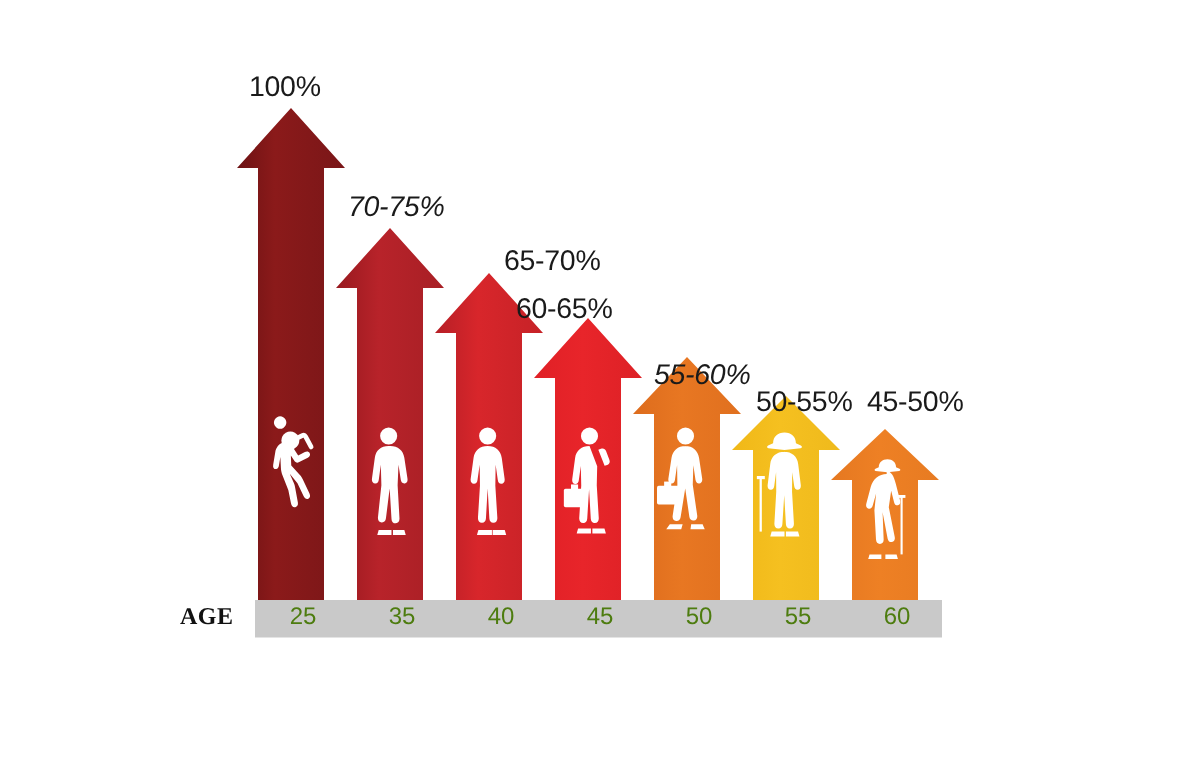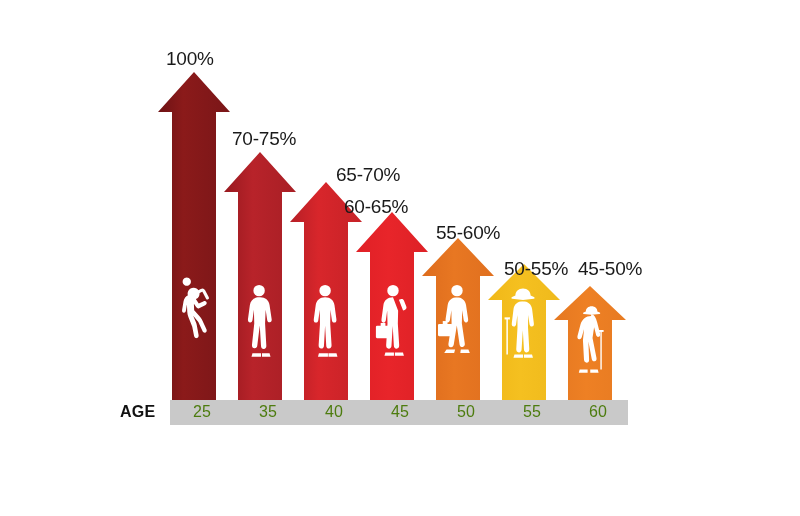--- a/index.html
+++ b/index.html
@@ -46,21 +46,21 @@
     left: 170px;
     top: 400px;
     width: 458px;
     height: 25px;
     background: #c9c9c9;
   }
   .axis-label-age {
     position: absolute;
     left: 120px;
     top: 403px;
-    font-family: Liberation Sans, sans-serif;
+    font-family: Liberation Serif, serif;
     font-size: 16px;
     font-weight: bold;
     color: #111111;
     letter-spacing: 0.3px;
   }
   .axis-tick {
     position: absolute;
     top: 403px;
     font-family: "Liberation Sans", sans-serif;
     font-size: 16px;
@@ -107,21 +107,21 @@
         </defs>
         <path d="M36 0 L72 40 L58 40 L58 248 L14 248 L14 40 L0 40 Z" fill="url(#g2)"></path>
         <g fill="#ffffff" transform="translate(18,132) scale(0.95)">
           <circle cx="18" cy="7" r="6"></circle>
           <path d="M18 14 c-5.5 0 -9 3.2 -9.7 8.2 l-2 14.6 c-0.3 2.2 0.6 3.5 2.2 3.6 1.5 0.1 2.4 -1 2.6 -2.8 l1.4 -10.4 0.4 14.4 -2.4 22.4 c-0.2 2.2 0.8 3.6 2.6 3.7 1.7 0.1 2.8 -1 3 -2.9 l2.6 -21 1.3 21.4 c0.1 2.1 1.3 3.2 3 3.1 1.7 -0.1 2.7 -1.4 2.6 -3.4 l-1.3 -23.4 0.6 -14.3 1.6 10.6 c0.3 1.8 1.3 2.7 2.8 2.5 1.5 -0.2 2.2 -1.5 1.9 -3.5 l-2.2 -14.6 c-0.8 -5 -4.4 -8.2 -9.9 -8.2 z"></path>
           <path d="M11 73 l9 0 0 3.5 -10 0 z"></path>
           <path d="M21 73 l8 0 1 3.5 -9 0 z"></path>
         </g>
       </svg>
     </div>
-    <div class="pct-label" style="left:232px; top:128px;">70-75%</div>
+    <div class="pct-label" style="left:232px; top:128px;font-style:italic;">70-75%</div>
 
     <div class="arrow-col" style="left:290px; bottom:116px;">
       <svg class="arrow-svg" width="72" height="218" viewBox="0 0 72 218">
         <defs>
           <linearGradient id="g3" x1="0" y1="0" x2="1" y2="0">
             <stop offset="0%" stop-color="#b61f26"></stop>
             <stop offset="40%" stop-color="#D8262B"></stop>
             <stop offset="100%" stop-color="#c62227"></stop>
           </linearGradient>
         </defs>
@@ -172,21 +172,21 @@
         <g fill="#ffffff" transform="translate(16,46) scale(0.95)">
           <circle cx="20" cy="7" r="6"></circle>
           <path d="M20 14 c-5.4 0 -9 3.3 -9.8 8.2 l-2.2 14.6 c-0.3 2.2 0.6 3.5 2.1 3.6 1.4 0.1 2.3 -1 2.5 -2.7 l1.5 -10.2 0.2 13.8 -3.3 21.6 c-0.3 2.1 0.6 3.5 2.4 3.7 1.7 0.2 2.9 -0.9 3.2 -2.8 l3.2 -20 2.9 19.8 c0.3 1.9 1.5 2.9 3.2 2.7 1.7 -0.2 2.6 -1.6 2.3 -3.6 l-3.1 -21.4 0.4 -13.8 1.5 10.2 c0.3 1.7 1.2 2.8 2.6 2.7 1.5 -0.1 2.4 -1.4 2.1 -3.6 l-2.2 -14.6 c-0.8 -4.9 -4.4 -8.2 -9.8 -8.2 z"></path>
           <rect x="0" y="42" width="15" height="13" rx="1.2"></rect>
           <path d="M5 39 l5 0 0 3.2 -5 0 z"></path>
           <path d="M9 69 l9 0 -1 3.5 -10.5 0 z"></path>
           <path d="M24 69 l8 0 1.5 3.5 -10 0 z"></path>
         </g>
       </svg>
     </div>
-    <div class="pct-label" style="left:436px; top:222px;">55-60%</div>
+    <div class="pct-label" style="left:436px; top:240px;font-style:italic;">55-60%</div>
 
     <div class="arrow-col" style="left:488px; bottom:116px;">
       <svg class="arrow-svg" width="72" height="136" viewBox="0 0 72 136">
         <defs>
           <linearGradient id="g6" x1="0" y1="0" x2="1" y2="0">
             <stop offset="0%" stop-color="#f0b818"></stop>
             <stop offset="45%" stop-color="#F5C020"></stop>
             <stop offset="100%" stop-color="#efba1c"></stop>
           </linearGradient>
         </defs>

